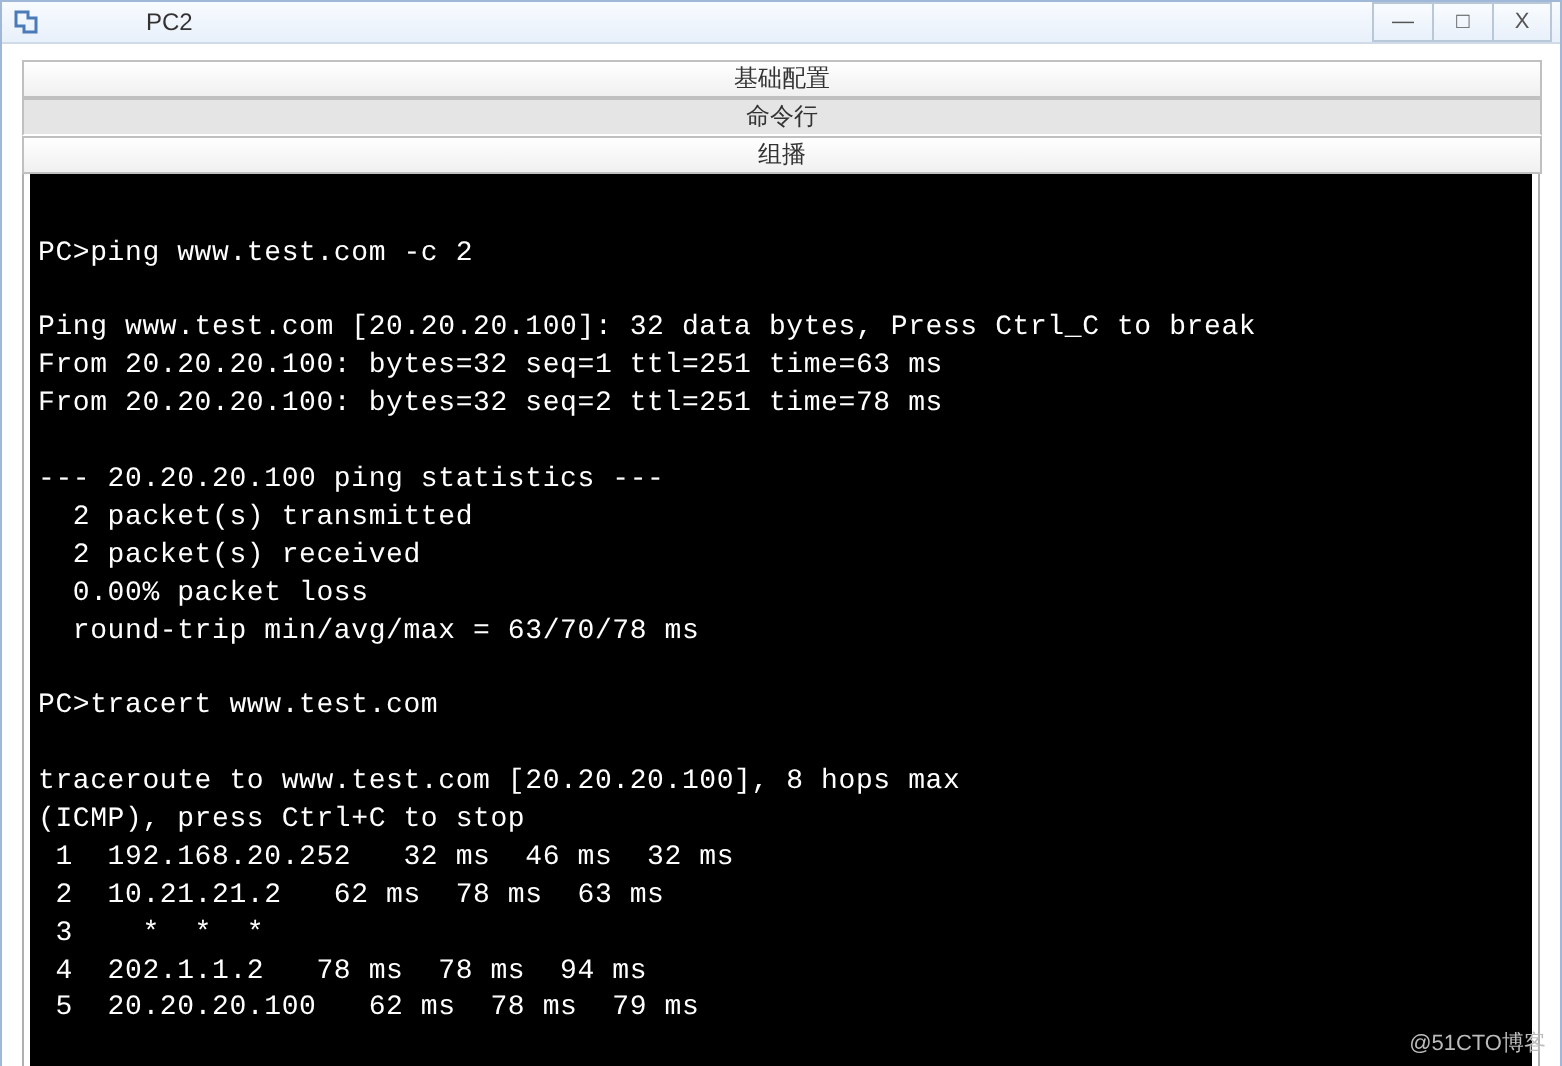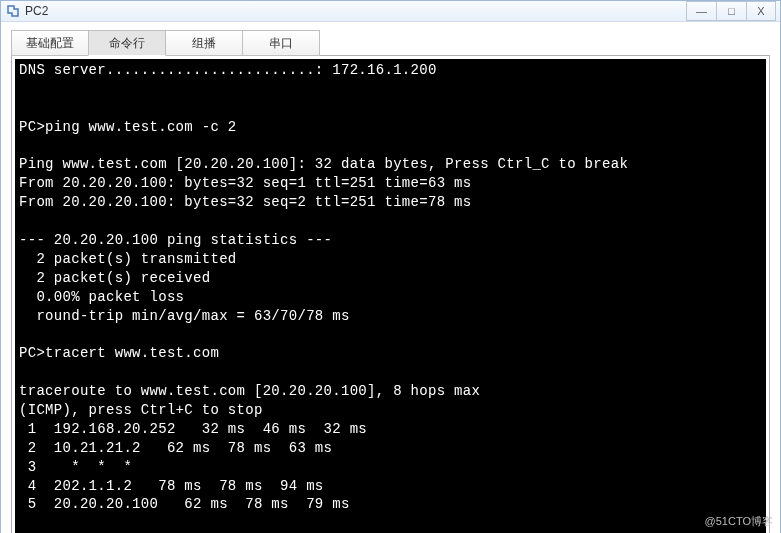--- a/index.html
+++ b/index.html
@@ -22,20 +22,21 @@
       display: flex;
       flex-direction: column;
     }
     .titlebar {
       height: 28px;
       background: linear-gradient(to bottom, #f8fbff, #e8f0fa);
       border-bottom: 1px solid #d0dae8;
       display: flex;
       align-items: center;
       padding: 0 4px;
+      gap: 48px;
     }
     .title-icon {
       width: 16px;
       height: 16px;
       margin-right: 4px;
       display: flex;
       align-items: center;
       justify-content: center;
       color: #4a7ab8;
       font-size: 14px;
@@ -67,20 +68,21 @@
     .content-area {
       flex: 1;
       padding: 8px 10px;
       display: flex;
       flex-direction: column;
       background: #fff;
     }
     .tabs-row {
       display: flex;
       height: 26px;
+      flex-direction: column;
     }
     .tab {
       min-width: 78px;
       padding: 0 12px;
       border: 1px solid #c0c0c0;
       background: linear-gradient(to bottom, #ffffff, #f0f0f0);
       font-size: 12px;
       display: flex;
       align-items: center;
       justify-content: center;
@@ -140,21 +142,20 @@
       <div class="win-btn">□</div>
       <div class="win-btn">X</div>
     </div>
   </div>
 
   <div class="content-area">
     <div class="tabs-row">
       <div class="tab">基础配置</div>
       <div class="tab active">命令行</div>
       <div class="tab">组播</div>
-      <div class="tab">串口</div>
     </div>
 
     <div class="terminal-wrapper">
       <div class="terminal" id="terminal">DNS server........................: 172.16.1.200
 
 
 PC&gt;ping www.test.com -c 2
 
 Ping www.test.com [20.20.20.100]: 32 data bytes, Press Ctrl_C to break
 From 20.20.20.100: bytes=32 seq=1 ttl=251 time=63 ms

